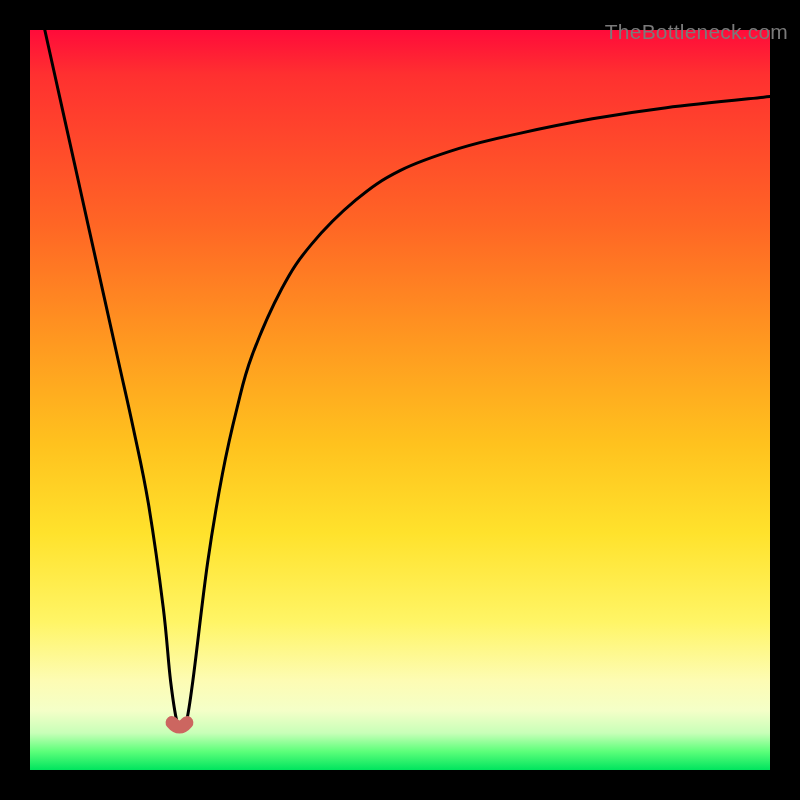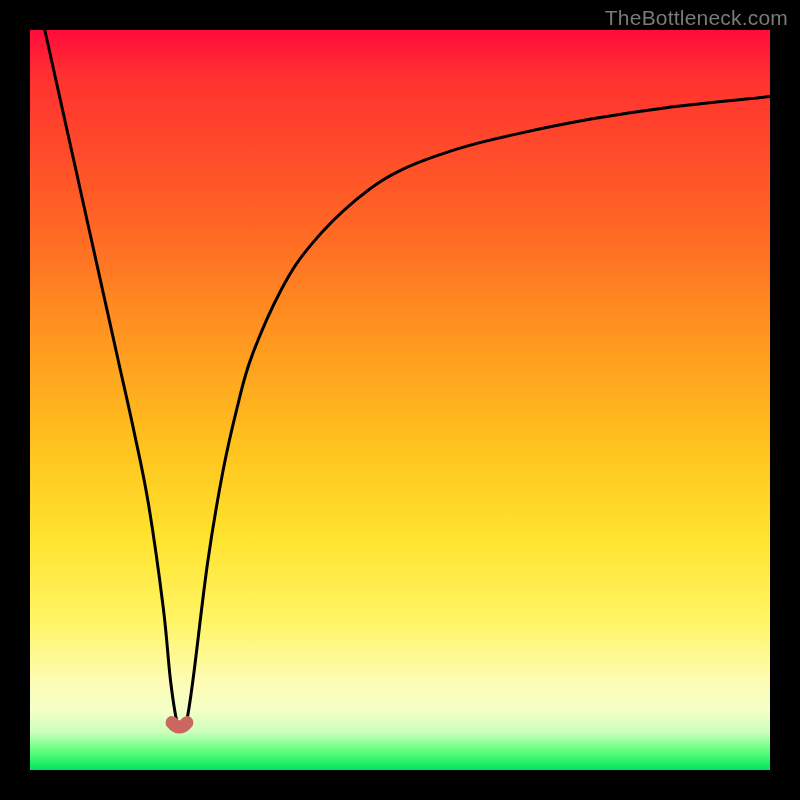--- a/index.html
+++ b/index.html
@@ -39,21 +39,21 @@
       #fff566 80%,
       #fdfcb4 88%,
       #f4ffc8 92%,
       #c8ffb8 95%,
       #5cff7a 97.5%,
       #00e45e 100%
     );
   }
   .watermark {
     position: absolute;
-    top: 6px;
+    top: 20px;
     right: 12px;
     color: #7a7a7a;
     font-size: 21px;
     font-weight: 500;
     letter-spacing: 0.2px;
     user-select: none;
   }
   svg.curve {
     position: absolute;
     inset: 0;

